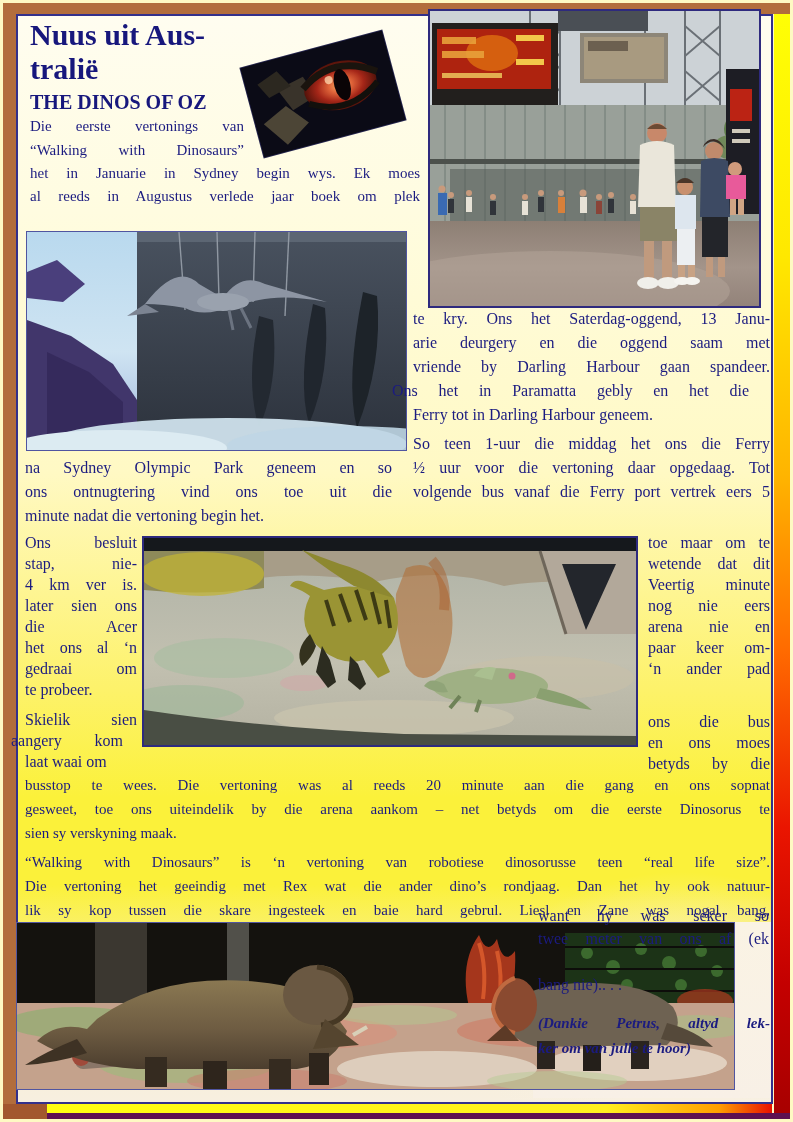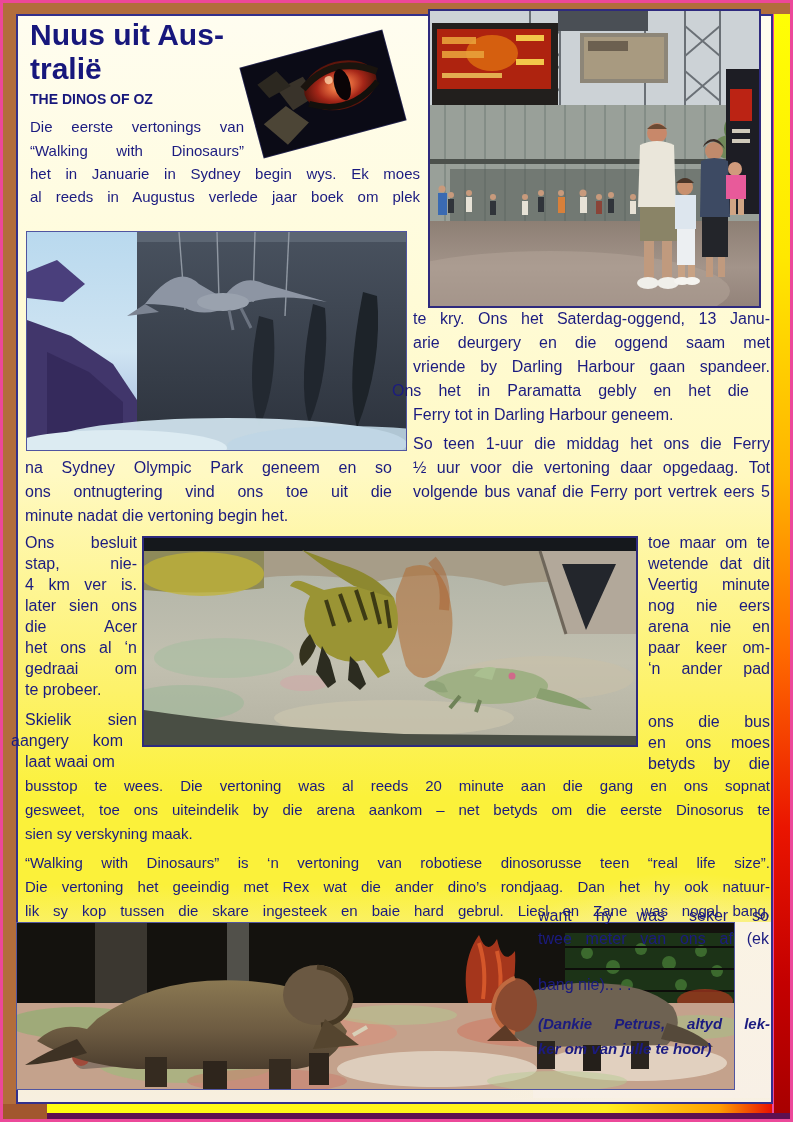--- a/index.html
+++ b/index.html
@@ -1,17 +1,17 @@
 <!DOCTYPE html>
 <html><head>
 <meta charset="utf-8">
 <style>
   html,body{margin:0;padding:0;background:#555;}
-  .page{position:relative;width:793px;height:1122px;background:#ec4899;overflow:hidden;
-        font-family:Liberation Sans, sans-serif;}
+  .page{position:relative;width:793px;height:1122px;background:#fef9c3;overflow:hidden;
+        font-family:Liberation Serif, serif;}
   .abs{position:absolute;}
   
   .bar-top{left:3px;top:3px;width:787px;height:11px;background:#b26d3c;}
   .bar-left{left:3px;top:3px;width:13px;height:1116px;background:#b26d3c;}
   .corner-bl{left:3px;top:1104px;width:44px;height:15px;background:#a2572e;}
   .stripe-right{left:774px;top:14px;width:16px;height:1100px;
      background:linear-gradient(180deg,#ffff05 0%,#ffe800 22%,#ffb400 42%,#ff6a00 58%,#ea1500 74%,#c40000 88%,#a80000 100%);}
   .stripe-bottom{left:16px;top:1102px;width:756px;height:11px;
      background:linear-gradient(90deg,#ffff10 0%,#ffef20 78%,#ff9e00 93%,#e81000 100%);}
   .purple-line{left:3px;top:1113px;width:787px;height:6px;background:#5e1050;}
@@ -19,21 +19,21 @@
      background:
        radial-gradient(ellipse 300px 220px at 88% 93%, #f9f1e4 0%, rgba(249,241,228,0) 70%),
        linear-gradient(180deg,#fffdf0 0%,#fffce0 18%,#fff9c4 42%,#fdf26a 62%,#fbf13a 72%,#fbf13a 80%,#f8efd2 93%,#f7efe0 100%);}
   
   .t{position:absolute;color:#1b1b80;line-height:1.0;}
   .j{text-align:justify;text-align-last:justify;}
   .nw{white-space:nowrap;}
   .fs16{font-size:16px;}
   .fs175{font-size:15px;}
   .title{font-size:30px;font-weight:bold;color:#17177c;letter-spacing:0px;}
-  .subtitle{font-size:14px;font-weight:bold;color:#17177c;}
+  .subtitle{font-size:20px;font-weight:bold;color:#17177c;}
   .ital{font-style:italic;font-weight:bold;}
   .photo{position:absolute;overflow:hidden;}
   .b2{border:2px solid #2e2a7e;}
   .b1{border:1px solid #5055a0;}
   svg{display:block;}
 </style>
 </head>
 <body>
 
 <div class="page">

